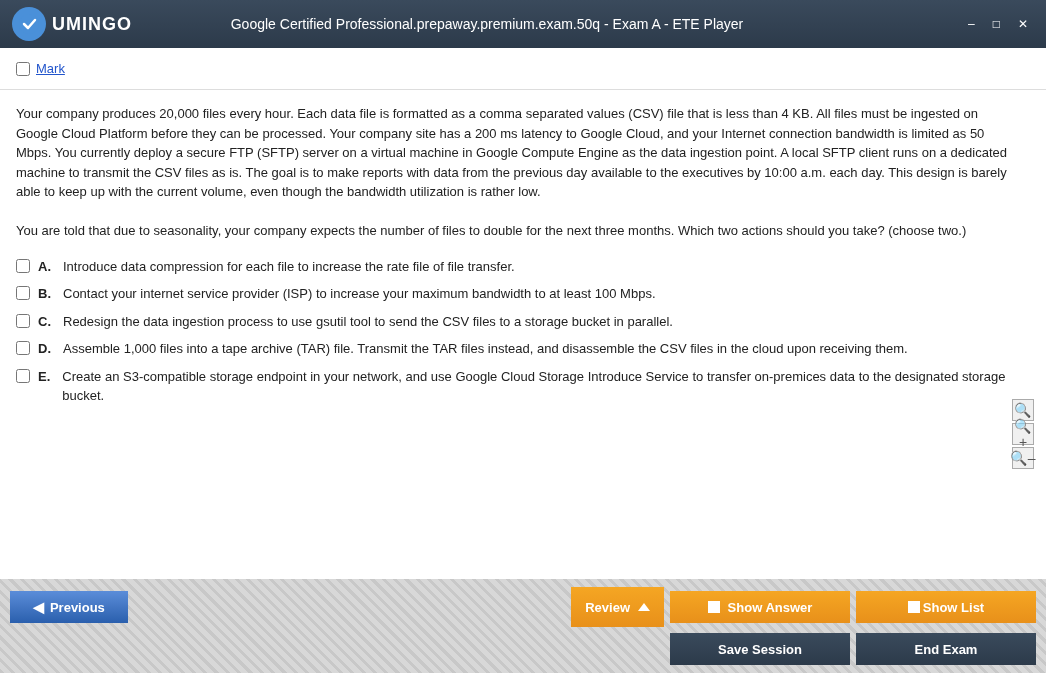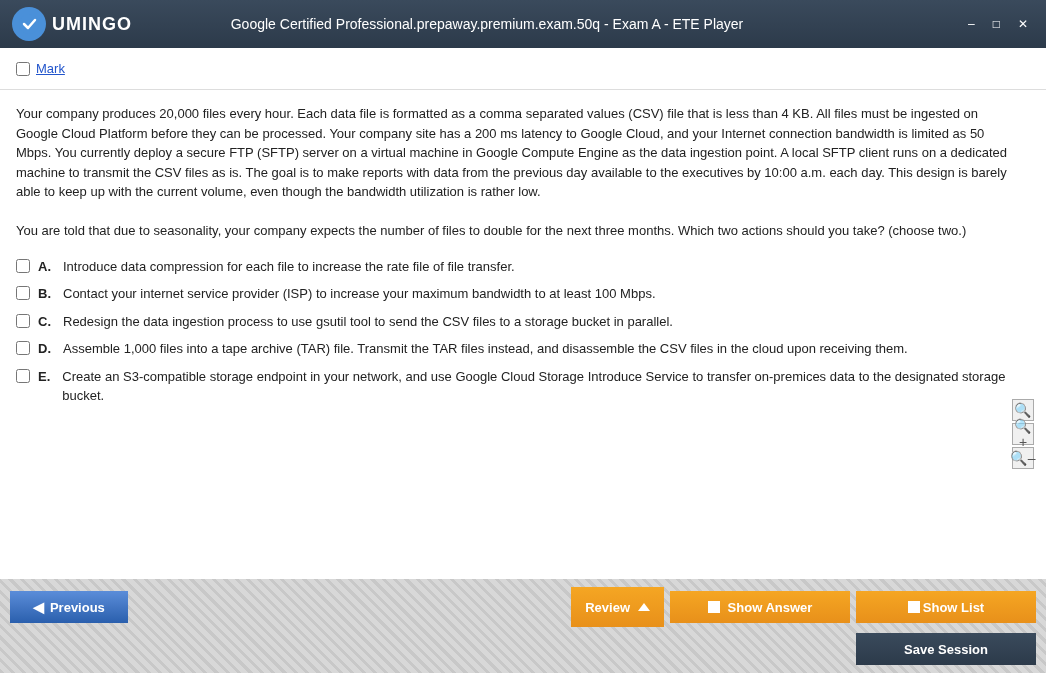--- a/index.html
+++ b/index.html
@@ -430,14 +430,17 @@
       <div class="btn-icon-sq"></div>
       <span>Show List</span>
     </button>
   </div>
 
   <div class="button-row">
     <div class="spacer"></div>
     <button class="btn-save-session">
       <span>Save Session</span>
     </button>
+    <button class="btn-end-exam">
+      <span>End Exam</span>
+    </button>
   </div>
 </div>
 
 </body></html>

